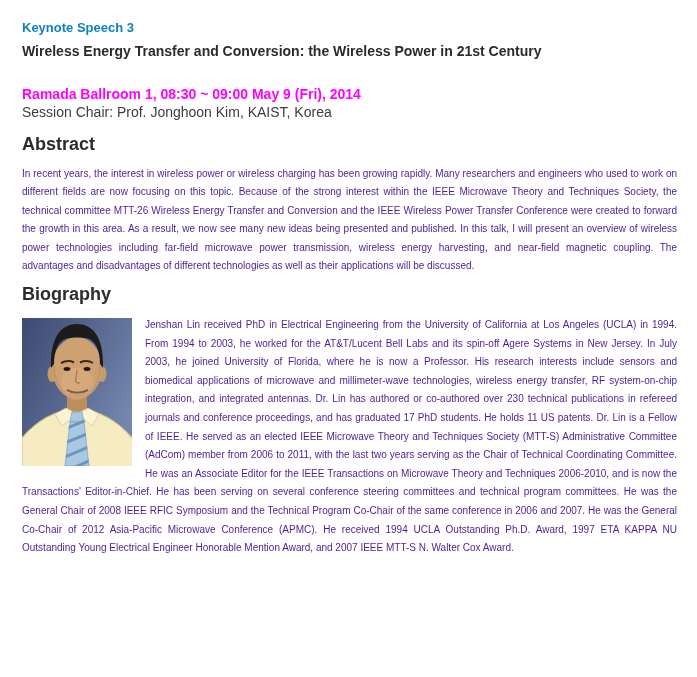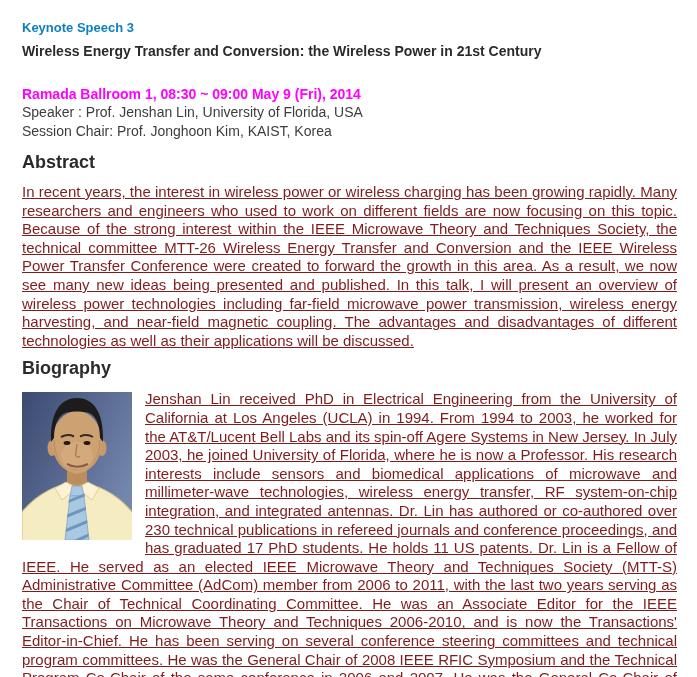--- a/index.html
+++ b/index.html
@@ -33,25 +33,24 @@
   h2.section-heading {
     font-size: 18px;
     line-height: 18px;
     font-weight: bold;
     color: #2b2b2b;
   }
   #abstract-heading { margin-top: 13px; }
   #biography-heading { margin-top: 9px; }
 
   .para {
-    font-size: 15px;
+    font-size: 10px;
     line-height: 18.6px;
     text-align: justify;
-    color: #7f1d1d;
-    text-decoration: underline;
+    color: #4c1d95;
   }
   .abstract-para { margin-top: 12px; }
 
   .bio-block { margin-top: 13px; overflow: hidden; }
   .bio-photo {
     float: left;
     width: 110px;
     height: 148px;
     margin: 2px 13px 6px 0;
   }
@@ -60,21 +59,20 @@
 </head>
 <body>
 
 <div class="page">
 
   <h1 class="page-title">Keynote Speech 3</h1>
 
   <div class="info-block">
     <p class="talk-title">Wireless Energy Transfer and Conversion: the Wireless Power in 21st Century</p>
     <p class="venue-line">Ramada Ballroom 1, 08:30 ~ 09:00 May 9 (Fri), 2014</p>
-    <p class="speaker-line">Speaker : Prof. Jenshan Lin, University of Florida, USA</p>
     <p class="chair-line">Session Chair: Prof. Jonghoon Kim, KAIST, Korea</p>
   </div>
 
   <h2 class="section-heading" id="abstract-heading">Abstract</h2>
 
   <p class="para abstract-para">In recent years, the interest in wireless power or wireless charging has been growing rapidly. Many researchers and engineers who used to work on different fields are now focusing on this topic. Because of the strong interest within the IEEE Microwave Theory and Techniques Society, the technical committee MTT-26 Wireless Energy Transfer and Conversion and the IEEE Wireless Power Transfer Conference were created to forward the growth in this area. As a result, we now see many new ideas being presented and published. In this talk, I will present an overview of wireless power technologies including far-field microwave power transmission, wireless energy harvesting, and near-field magnetic coupling. The advantages and disadvantages of different technologies as well as their applications will be discussed.</p>
 
   <h2 class="section-heading" id="biography-heading">Biography</h2>
 
   <div class="bio-block">

